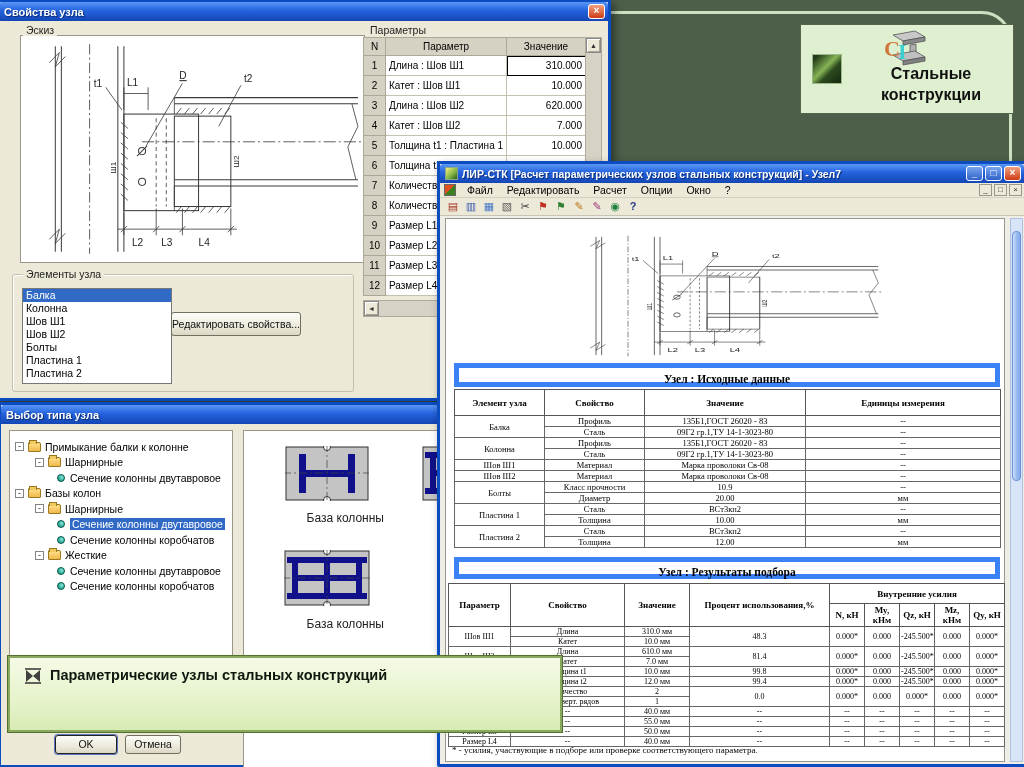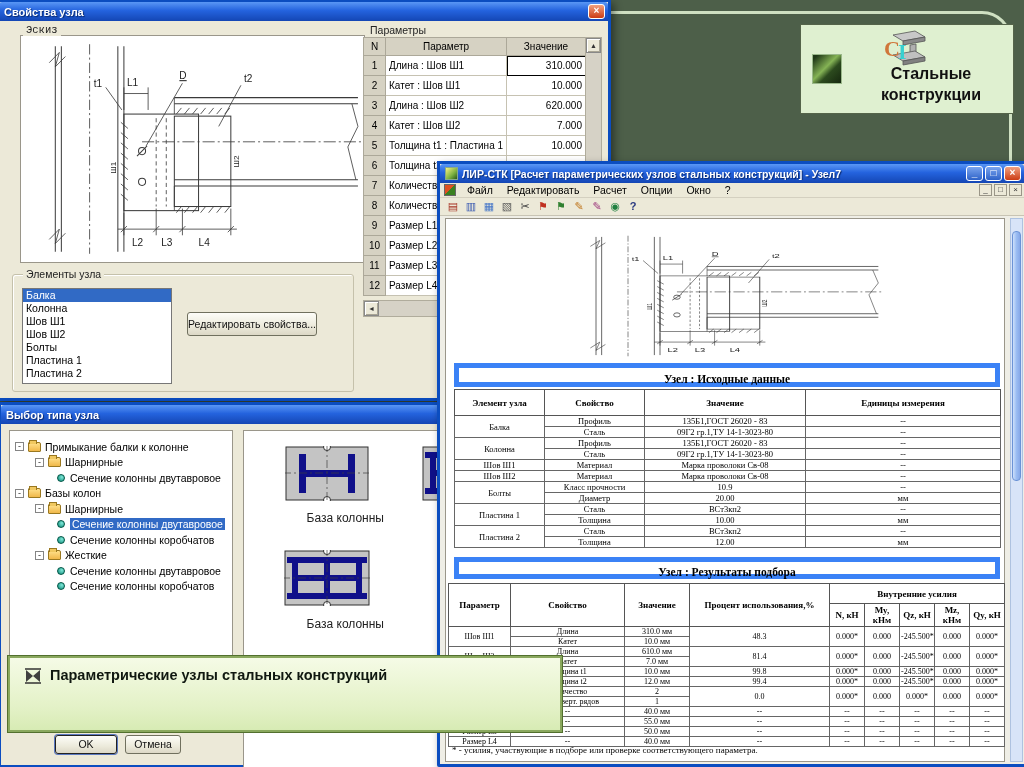--- a/index.html
+++ b/index.html
@@ -149,21 +149,21 @@
     <div class="logo-t1">Стальные</div>
     <div class="logo-t2">конструкции</div>
   </div>
 
   <div class="win" style="left:-4px; top:-1px; width:615px; height:402px; z-index:3;">
     <div class="tbar">
       <span class="ttl">Свойства узла</span>
       <span class="wbtn close">×</span>
     </div>
 
-    <span class="grplbl" style="left:24px; top:22px;font-family:Liberation Mono, monospace;">Эскиз</span>
+    <span class="grplbl" style="left:24px; top:22px;">Эскиз</span>
     <div class="whitebox" style="left:21px; top:33px; width:345px; height:228px;">
       <div class="sk-host" style="left:0; top:0; width:343px; height:226px;">
 <svg viewBox="0 0 340 220" width="100%" height="100%" preserveAspectRatio="none">
   <g stroke="#3a3a3a" stroke-width="1" fill="none">
     <line x1="34" y1="10" x2="34" y2="210"></line>
               <line x1="40" y1="10" x2="40" y2="210"></line>
     <line x1="96" y1="10" x2="96" y2="210"></line>
               <line x1="102" y1="10" x2="102" y2="210"></line>
     <polyline points="28,26 38,16 34,30 44,20" stroke-width="0.8"></polyline>
     <polyline points="28,198 38,188 34,202 44,192" stroke-width="0.8"></polyline>
@@ -303,21 +303,21 @@
     <span class="grplbl" style="left:24px; top:266px;">Элементы узла</span>
     <div class="list" style="left:23px; top:286px; width:150px; height:96px;">
       <div class="litem sel">Балка</div>
       <div class="litem">Колонна</div>
       <div class="litem">Шов Ш1</div>
       <div class="litem">Шов Ш2</div>
       <div class="litem">Болты</div>
       <div class="litem">Пластина 1</div>
       <div class="litem">Пластина 2</div>
     </div>
-    <div class="btn" style="left:188px; top:310px; width:130px; height:24px; line-height:22px;">Редактировать свойства...</div>
+    <div class="btn" style="left:172px; top:310px; width:130px; height:24px; line-height:22px;">Редактировать свойства...</div>
   </div>
 
   <div class="win" style="left:-2px; top:402px; width:613px; height:366px; z-index:3;">
     <div class="tbar">
       <span class="ttl">Выбор типа узла</span>
     </div>
 
     <div class="whitebox" style="left:8px; top:25px; width:224px; height:300px;">
       <div style="padding-top:8px;">
         <div class="trow t0">

